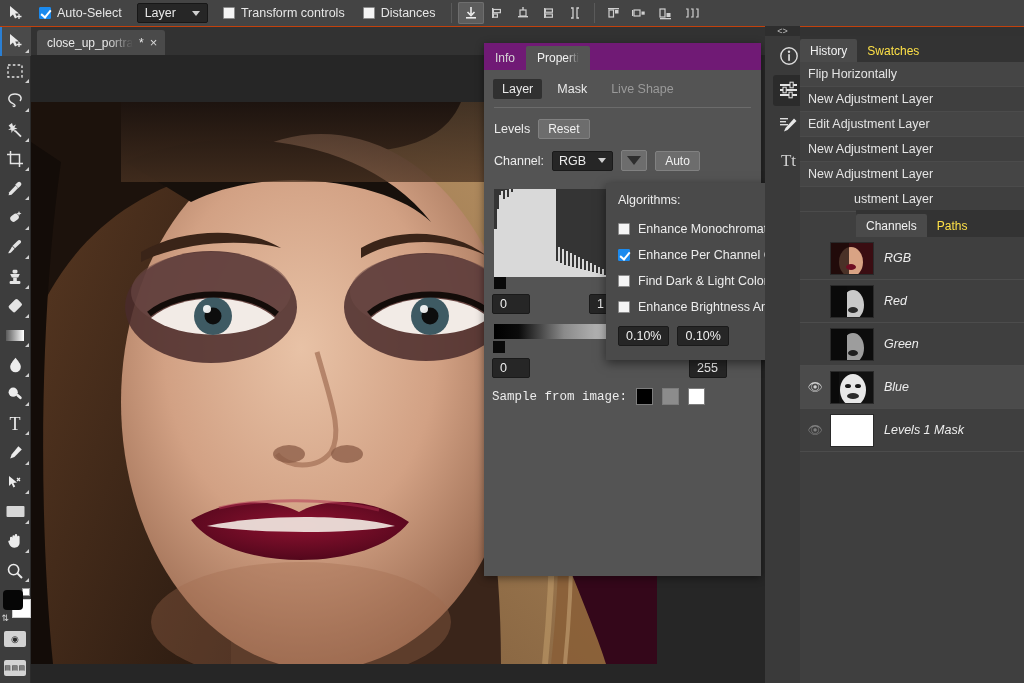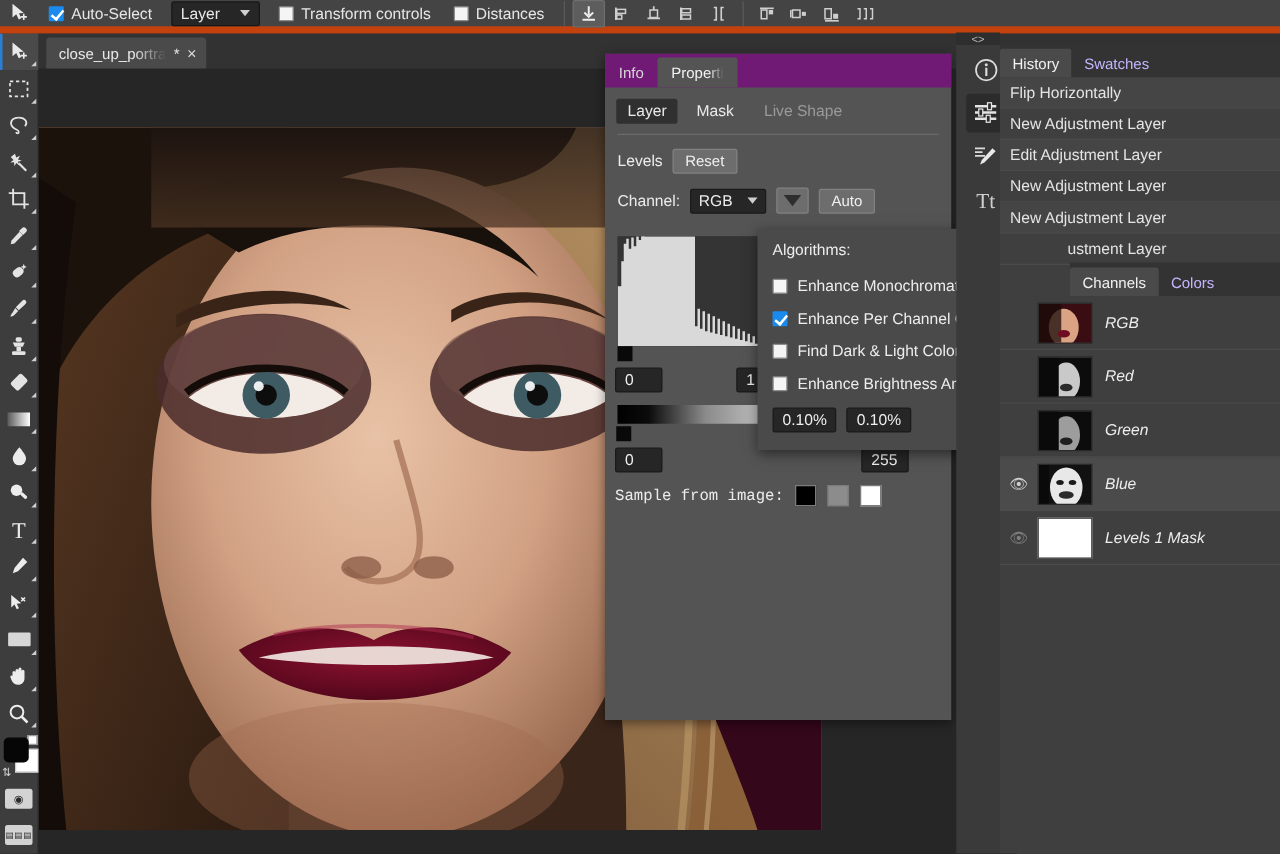--- a/index.html
+++ b/index.html
@@ -10,21 +10,21 @@
     font-size:12px;
     color:#d8d8d8;
     position:relative;
   }
   .app { position:absolute; inset:0; }
 
   
   .optionsbar{
     position:absolute; left:0; top:0; width:1024px; height:27px;
     background:#444444; display:flex; align-items:center; gap:0;
-    border-bottom:6px solid #c2410c;
+    border-bottom:1px solid #c2410c;
   }
   .ob-tool{ width:30px; height:27px; display:flex; align-items:center; justify-content:center;}
   .chk{
     width:12px;height:12px;border:1px solid #9a9a9a;background:#f2f2f2;border-radius:1px;
     display:inline-block; position:relative; flex:none;
   }
   .chk.on{ background:#1b8aee; border-color:#1b8aee; }
   .chk.on::after{
     content:""; position:absolute; left:3px; top:0px; width:4px; height:8px;
     border:solid #fff; border-width:0 2px 2px 0; transform:rotate(40deg);
@@ -147,21 +147,21 @@
     position:absolute; left:765px; top:36px; width:35px; height:647px; background:#3a3a3a;
     display:flex; flex-direction:column; align-items:center;padding-left:12px;
   }
   .collapse{ position:absolute; left:765px; top:26px; width:35px; height:10px;
     display:flex;align-items:center;justify-content:center; font-size:9px; color:#bdbdbd; background:#2e2e2e;}
   .railbtn{ width:31px;height:31px; margin-top:4px; display:flex;align-items:center;justify-content:center;
     border-radius:3px; color:#dcdcdc;}
   .railbtn.active{ background:#2b2b2b;}
   .rightdock{ position:absolute; left:800px; top:36px; width:224px; bottom:0; background:#3f3f3f;}
   .dock-tabs{ height:26px; background:#333333; display:flex; align-items:flex-end;}
-  .dtab{ height:23px; padding:0 10px; display:flex;align-items:center; font-size:12px; color:#c4b5fd;}
+  .dtab{ height:23px; padding:0 10px; display:flex;align-items:center; font-size:12px; color:#fde047;}
   .dtab.active{ background:#4a4a4a; color:#f2f2f2; border-radius:2px 2px 0 0;}
   .hist-item{ height:25px; display:flex; align-items:center; padding-left:8px; font-size:12.5px;
     color:#e4e4e4; border-bottom:1px solid #4b4b4b; background:#454545;}
   .hist-item.alt{ background:#3f3f3f;}
   .chantabs{ position:absolute; left:56px; top:174px; width:168px; height:27px; background:#333; display:flex; align-items:flex-end;}
   .chanpanel{ position:absolute; left:0; top:201px; right:0; height:240px; background:#3f3f3f;}
   .chan-row{ height:43px; display:flex; align-items:center; border-bottom:1px solid #4c4c4c; background:#3f3f3f;}
   .chan-row.sel{ background:#4b4b4b;}
   .eye{ width:30px; display:flex; align-items:center; justify-content:center; color:#cfcfcf; font-size:12px;}
   .thumb{ width:44px;height:33px; border:1px solid #2a2a2a; overflow:hidden; position:relative;}
@@ -658,21 +658,21 @@
       <div class="hist-item alt" style="padding-left:54px;">
         <span>ustment Layer</span>
       </div>
     </div>
 
     <div class="chantabs">
       <div class="dtab active">
         <span>Channels</span>
       </div>
       <div class="dtab">
-        <span>Colors</span>
+        <span>Paths</span>
       </div>
     </div>
 
     <div class="chanpanel">
       <div class="chan-row">
         <span class="eye"></span>
         <span class="thumb">
           <svg width="44" height="33" viewBox="0 0 44 33">
               <rect width="44" height="33" fill="#3a0d12"></rect>
               <ellipse cx="20" cy="19" rx="12" ry="15" fill="#d9a384"></ellipse>

